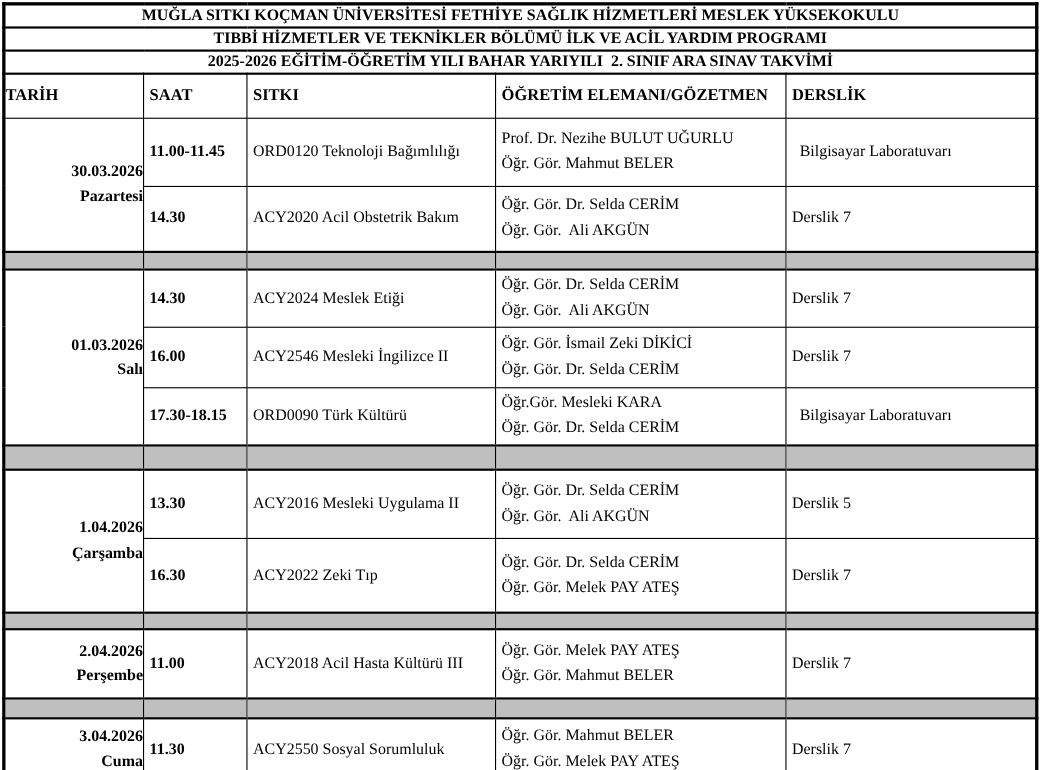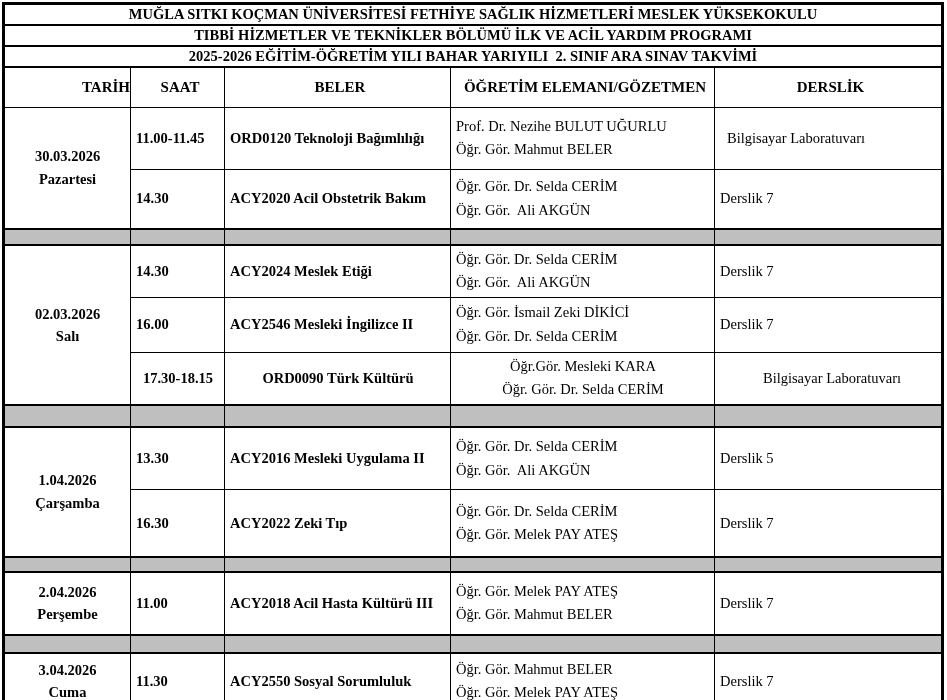--- a/index.html
+++ b/index.html
@@ -33,39 +33,39 @@
     height: 21px;
     padding: 1px 2px;
   }
   tr.header-row th {
     border: 1px solid #000;
     border-top: 2px solid #000;
     border-bottom: 1px solid #000;
     font-size: 15px;
     font-weight: bold;
     height: 40px;
-    text-align: center;
+    text-align: left;
     padding-left: 5px;
     white-space: pre-wrap;
   }
-  tr.header-row th.center { text-align: right; padding-left: 0; }
+  tr.header-row th.center { text-align: left; padding-left: 0; }
 
   td.cell {
     border: 1px solid #000;
     font-size: 14.5px;
     padding: 2px 4px 2px 5px;
   }
   td.date-cell {
-    text-align: center;
+    text-align: right;
     font-weight: bold;
     padding: 0;
     line-height: 1.55;
   }
   td.time-cell { font-weight: bold; white-space: pre-wrap; }
-  td.course-cell { white-space: pre-wrap; font-weight: bold; }
+  td.course-cell { white-space: pre-wrap; }
   td.staff-cell { line-height: 1.62; }
   td.staff-cell .staff-line { white-space: pre-wrap; }
   td.room-cell { white-space: pre-wrap; }
   td.room-cell.indent { padding-left: 12px; }
 
   tr.sep-row td {
     background: #bfbfbf;
     border-left: 1px solid #000;
     border-right: 1px solid #000;
     border-top: 2px solid #000;
@@ -73,21 +73,21 @@
     padding: 0;
   }
   tr.sep-row { height: 17px; }
 
   tr.r-h21 { height: 21px; }
   tr.r-h40 { height: 40px; }
   tr.r-h62 { height: 62px; }
   tr.r-h60 { height: 60px; }
   tr.r-h52 { height: 52px; }
   tr.r-h55 { height: 55px; }
-  tr.r-h40b { height: 40px; text-align: center; }
+  tr.r-h40b { height: 40px; }
   tr.r-h63 { height: 63px; }
   tr.r-h67 { height: 67px; }
   tr.r-h57 { height: 57px; }
   tr.sep-16 { height: 16px; }
   tr.sep-22 { height: 22px; }
   tr.sep-15 { height: 15px; }
   tr.sep-18 { height: 18px; }
 </style>
 </head>
 <body>
@@ -109,21 +109,21 @@
     <tr class="title-row r-h21">
       <td colspan="5">TIBBİ HİZMETLER VE TEKNİKLER BÖLÜMÜ İLK VE ACİL YARDIM PROGRAMI</td>
     </tr>
     <tr class="title-row r-h21">
       <td colspan="5">2025-2026 EĞİTİM-ÖĞRETİM YILI BAHAR YARIYILI  2. SINIF ARA SINAV TAKVİMİ</td>
     </tr>
 
     <tr class="header-row r-h40">
       <th class="center">TARİH</th>
       <th>SAAT</th>
-      <th>BELER</th>
+      <th>SITKI</th>
       <th>ÖĞRETİM ELEMANI/GÖZETMEN</th>
       <th>DERSLİK</th>
     </tr>
 
     <tr class="r-h62">
       <td class="cell date-cell" rowspan="2">
         <div>30.03.2026</div>
         <div>Pazartesi</div>
       </td>
       <td class="cell time-cell">11.00-11.45</td>
@@ -147,21 +147,21 @@
     <tr class="sep-row sep-16">
       <td></td>
           <td></td>
           <td></td>
           <td></td>
           <td></td>
     </tr>
 
     <tr class="r-h52">
       <td class="cell date-cell" rowspan="3">
-        <div>02.03.2026</div>
+        <div>01.03.2026</div>
         <div>Salı</div>
       </td>
       <td class="cell time-cell">14.30</td>
       <td class="cell course-cell">ACY2024 Meslek Etiği</td>
       <td class="cell staff-cell">
         <div class="staff-line">Öğr. Gör. Dr. Selda CERİM</div>
         <div class="staff-line">Öğr. Gör.  Ali AKGÜN</div>
       </td>
       <td class="cell room-cell">Derslik 7</td>
     </tr>

